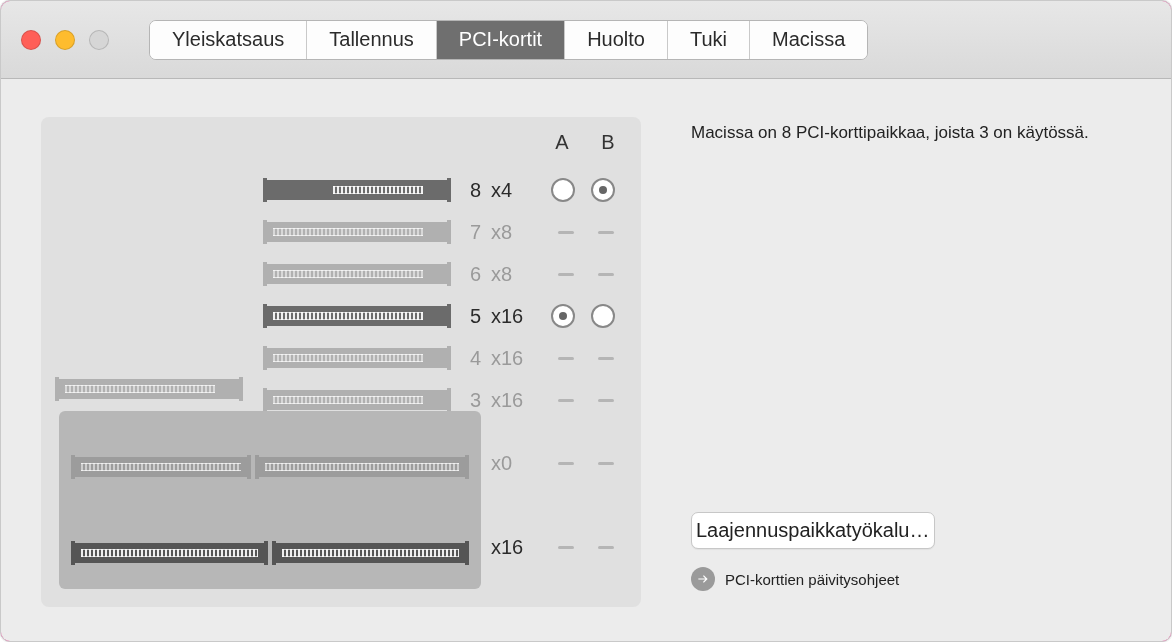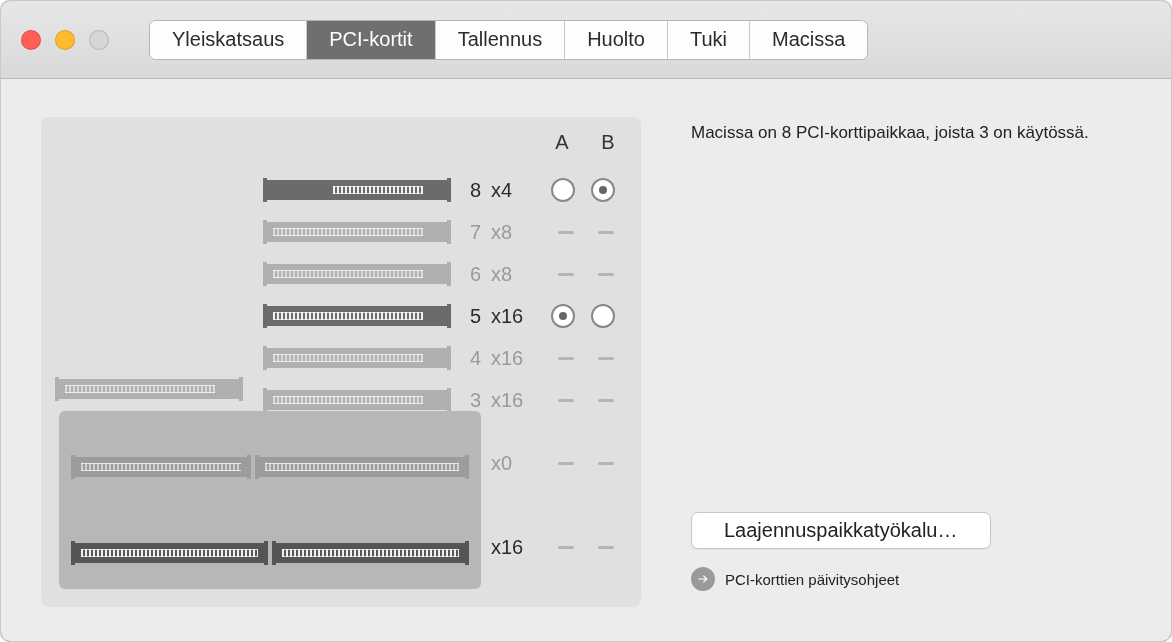--- a/index.html
+++ b/index.html
@@ -83,21 +83,21 @@
   .info-text p { margin-bottom: 34px; }
   .info-actions {
     margin-top: auto;
     margin-bottom: 26px;
   }
   .mac-button {
     display: inline-block;
     background: #fff;
     border: 1px solid #c7c7c7;
     border-radius: 7px;
-    padding: 6px 32px;
+    padding: 6px 4px;
     font-size: 20px;
     color: #222;
     box-shadow: 0 1px 1px rgba(0,0,0,0.05);
     margin-bottom: 18px;
   }
   .link-row {
     display: flex;
     align-items: center;
     gap: 10px;
     font-size: 15px;
@@ -214,22 +214,22 @@
 <div class="window">
 
   <div class="titlebar">
     <div class="traffic-lights">
       <div class="tl red"></div>
       <div class="tl yellow"></div>
       <div class="tl gray"></div>
     </div>
     <div class="tabs">
       <div class="tab">Yleiskatsaus</div>
+      <div class="tab">Tallennus</div>
       <div class="tab active">PCI-kortit</div>
-      <div class="tab">Tallennus</div>
       <div class="tab">Huolto</div>
       <div class="tab">Tuki</div>
       <div class="tab">Macissa</div>
     </div>
   </div>
 
   <div class="content">
 
     <div class="diagram-panel">
       <div class="col-headers">

